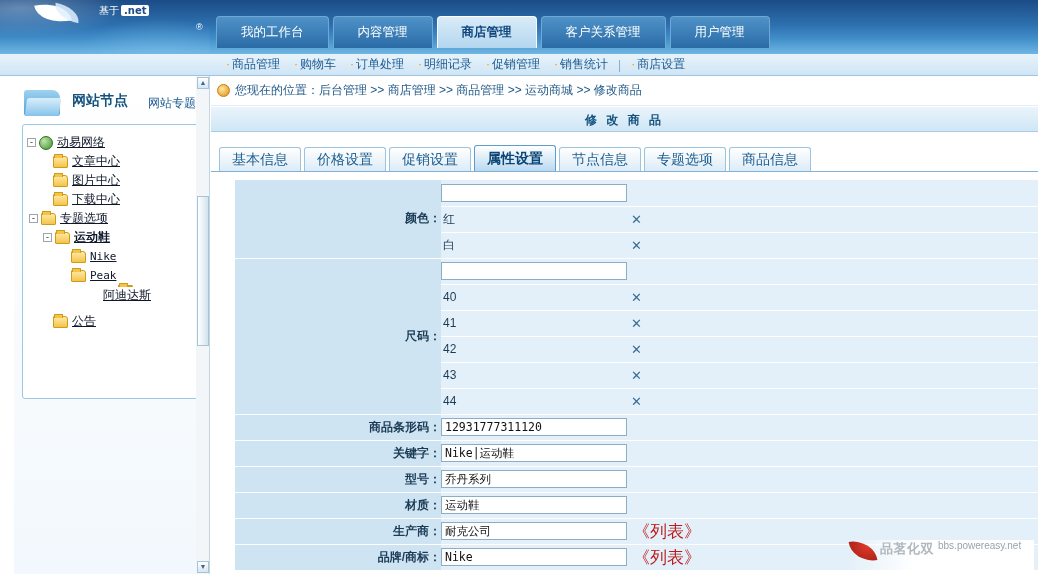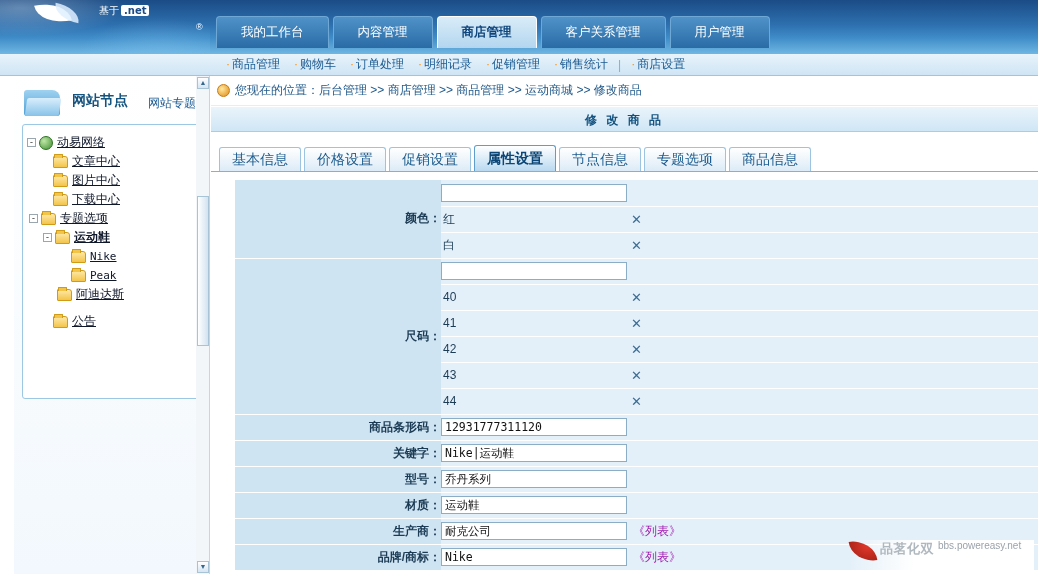--- a/index.html
+++ b/index.html
@@ -267,21 +267,21 @@
   input.txt.wide { width: 186px; }
   .optline { display: flex; align-items: center; height: 24px; }
   .optline .otext {
     width: 186px; padding-left: 2px; color: #1c3c55; font-size: 12px;
   }
   .optline .odel {
     color: #3a6d93; font-size: 13px; cursor: pointer; margin-left: 4px;
     font-family: "DejaVu Sans", sans-serif;
   }
   .listlink {
-    color: #a21caf; margin-left: 6px; cursor: pointer; font-size: 12px;
+    color: #b91c1c; margin-left: 6px; cursor: pointer; font-size: 17px;
   }
   .valrow { display: flex; align-items: center; }
 
   
   .watermark {
     position: absolute; right: 4px; bottom: 4px;
     width: 184px; height: 30px;
     display: flex; align-items: flex-start;
     background: linear-gradient(to right, rgba(255,255,255,0), #ffffff 35%);
   }
@@ -385,21 +385,21 @@
           <div class="tnode" style="padding-left:44px;">
             <span class="ico-folder"></span>
             <span class="tlabel mono">Nike</span>
           </div>
 
           <div class="tnode" style="padding-left:44px;">
             <span class="ico-folder"></span>
             <span class="tlabel mono">Peak</span>
           </div>
 
-          <div class="tnode" style="padding-left:30px;">
+          <div class="tnode" style="padding-left:30px;flex-direction:column;">
             <span class="ico-folder"></span>
             <span class="tlabel">阿迪达斯</span>
           </div>
 
           <div class="tnode" style="padding-left:14px; margin-top:8px;">
             <span class="spacer"></span>
             <span class="ico-folder"></span>
             <span class="tlabel">公告</span>
           </div>
 

